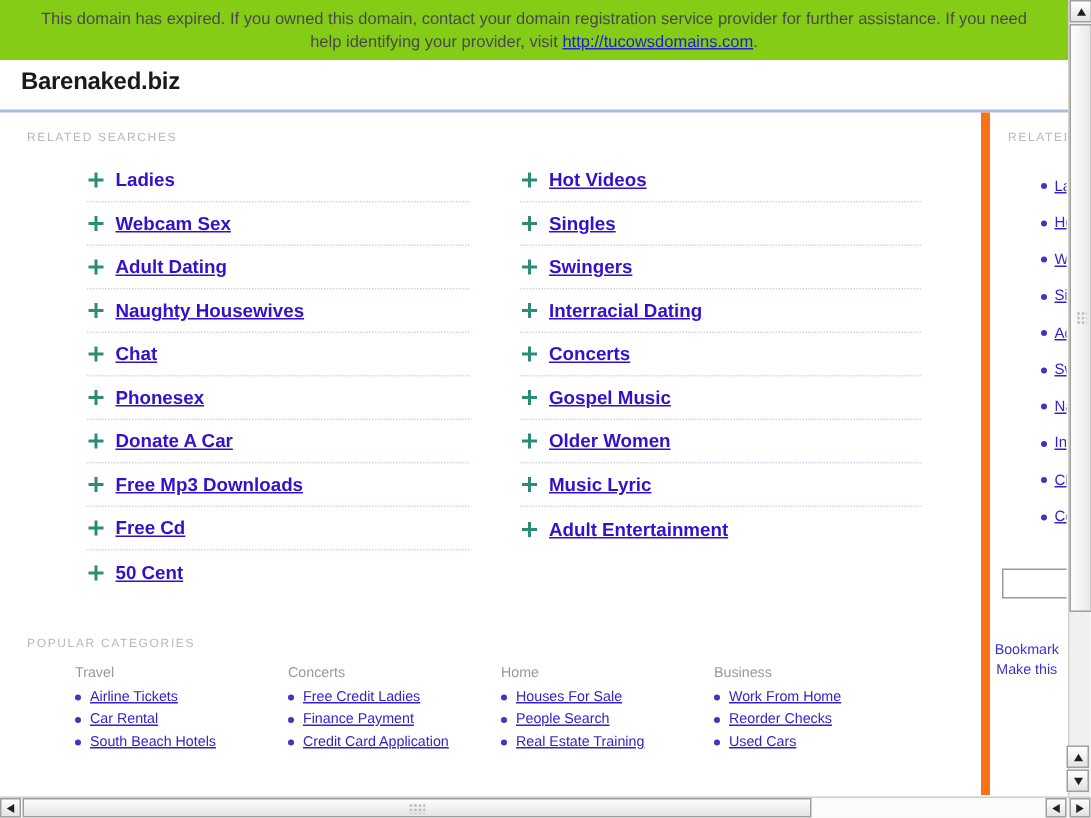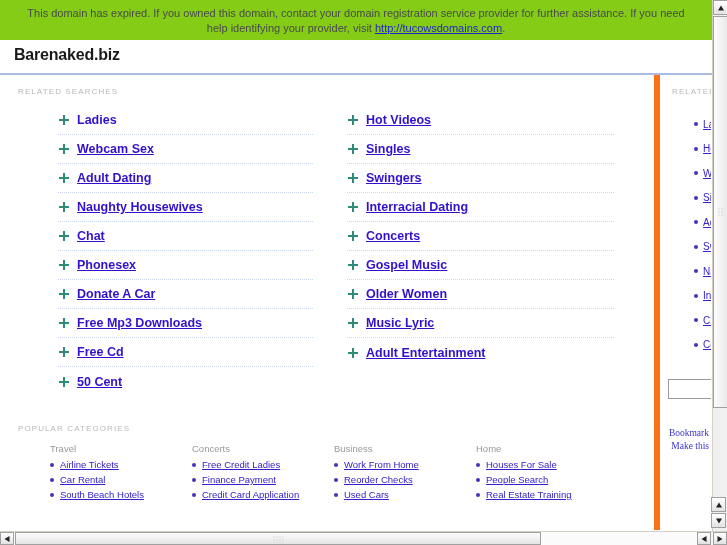--- a/index.html
+++ b/index.html
@@ -195,22 +195,21 @@
     cursor: pointer;
   }
   .side-search {
     margin: 22px 0 0 8px;
     width: 46px; height: 20px;
     border: 1px solid #9a9a9a;
     background: #ffffff;
   }
   .side-foot {
     padding: 28px 2px 0 0;
-    text-align: right;
-    font-family: Liberation Serif, serif;
+    text-align: center;
   }
   .side-foot a {
     display: block;
     font-size: 9.5px;
     color: #3a34c8;
     text-decoration: none;
     white-space: nowrap;
     line-height: 13px;
     cursor: pointer;
   }
@@ -439,50 +438,50 @@
                     <span class="dot"></span>
                     <a href="#" class="pc-link">Finance Payment</a>
                   </li>
                   <li class="pc-li">
                     <span class="dot"></span>
                     <a href="#" class="pc-link">Credit Card Application</a>
                   </li>
                 </ul>
               </div>
               <div class="pc-col">
+                <div class="pc-head">Home</div>
+                <ul class="pc-list">
+                  <li class="pc-li">
+                    <span class="dot"></span>
+                    <a href="#" class="pc-link">Houses For Sale</a>
+                  </li>
+                  <li class="pc-li">
+                    <span class="dot"></span>
+                    <a href="#" class="pc-link">People Search</a>
+                  </li>
+                  <li class="pc-li">
+                    <span class="dot"></span>
+                    <a href="#" class="pc-link">Real Estate Training</a>
+                  </li>
+                </ul>
+              </div>
+              <div class="pc-col">
                 <div class="pc-head">Business</div>
                 <ul class="pc-list">
                   <li class="pc-li">
                     <span class="dot"></span>
                     <a href="#" class="pc-link">Work From Home</a>
                   </li>
                   <li class="pc-li">
                     <span class="dot"></span>
                     <a href="#" class="pc-link">Reorder Checks</a>
                   </li>
                   <li class="pc-li">
                     <span class="dot"></span>
                     <a href="#" class="pc-link">Used Cars</a>
-                  </li>
-                </ul>
-              </div>
-              <div class="pc-col">
-                <div class="pc-head">Home</div>
-                <ul class="pc-list">
-                  <li class="pc-li">
-                    <span class="dot"></span>
-                    <a href="#" class="pc-link">Houses For Sale</a>
-                  </li>
-                  <li class="pc-li">
-                    <span class="dot"></span>
-                    <a href="#" class="pc-link">People Search</a>
-                  </li>
-                  <li class="pc-li">
-                    <span class="dot"></span>
-                    <a href="#" class="pc-link">Real Estate Training</a>
                   </li>
                 </ul>
               </div>
             </div>
         </div>
 
       </div>
 
       <div class="side-col">
         <div class="side-label">RELATED</div>

